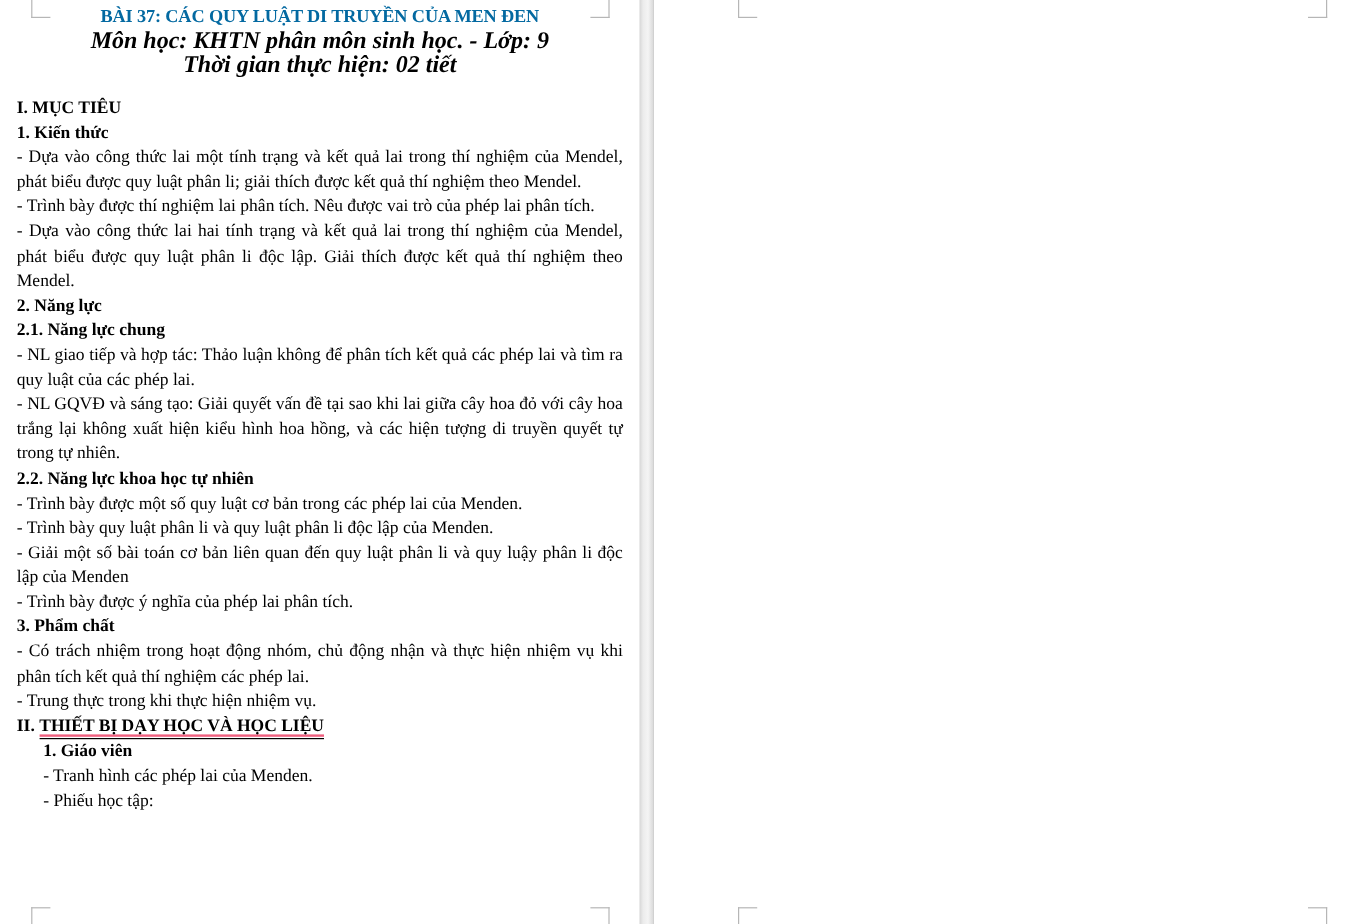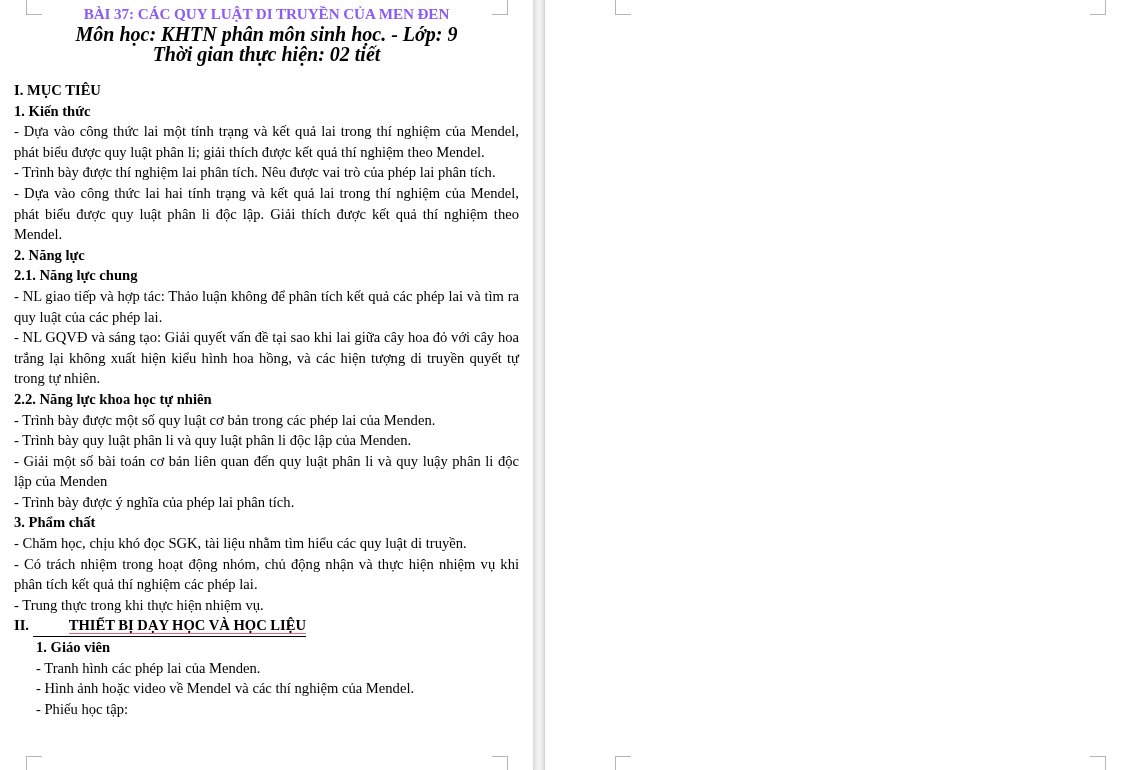--- a/index.html
+++ b/index.html
@@ -57,21 +57,21 @@
   .content {
     position: absolute;
     font-size: 14.6px;
     line-height: 20.6px;
   }
   .col-left  { left: 14px; top: 4px;  width: 505px; }
 
   p { margin: 0; }
 
   .title-red {
-    color: #8b5cf6;
+    color: #0369a1;
     font-weight: bold;
     text-align: center;
     font-size: 15.2px;
     line-height: 20px;
     letter-spacing: -0.1px;
   }
   .subtitle {
     font-weight: bold;
     font-style: italic;
     text-align: center;
@@ -86,21 +86,20 @@
 
   
   .sq {
     position: relative;
     display: inline;
     background-image: linear-gradient(to right,#ef5f7e 0,#ef5f7e 100%);
     background-repeat: repeat-x;
     background-size: 100% 1.6px;
     background-position: 0 100%;
     padding-bottom: 1px;
-    margin-left: 36px;
   }
   .hdr-ul {
     display: inline-block;
     border-bottom: 1.3px solid #000;
     padding-bottom: 0px;
   }
 </style>
 </head>
 <body>
 
@@ -131,31 +130,29 @@
       <p class="just">- NL giao tiếp và hợp tác: Thảo luận không để phân tích kết quả các phép lai và tìm ra quy luật của các phép lai.</p>
       <p class="just">- NL GQVĐ và sáng tạo: Giải quyết vấn đề tại sao khi lai giữa cây hoa đỏ với cây hoa trắng lại không xuất hiện kiểu hình hoa hồng, và các hiện tượng di truyền quyết tự trong tự nhiên.</p>
 
       <p class="b">2.2. Năng lực khoa học tự nhiên</p>
       <p class="just">- Trình bày được một số quy luật cơ bản trong các phép lai của Menden.</p>
       <p class="just">- Trình bày quy luật phân li và quy luật phân li độc lập của Menden.</p>
       <p class="just">- Giải một số bài toán cơ bản liên quan đến quy luật phân li và quy luậy phân li độc lập của Menden</p>
       <p class="just">- Trình bày được ý nghĩa của phép lai phân tích.</p>
 
       <p class="b">3. Phẩm chất</p>
-      <p class="just">- Chăm học, chịu khó đọc SGK, tài liệu nhằm tìm hiểu các quy luật di truyền.</p>
       <p class="just">- Có trách nhiệm trong hoạt động nhóm, chủ động nhận và thực hiện nhiệm vụ khi phân tích kết quả thí nghiệm các phép lai.</p>
       <p class="just">- Trung thực trong khi thực hiện nhiệm vụ.</p>
 
       <p class="b">
         <span>II.</span>
         <span class="hdr-ul"><span class="sq">THIẾT BỊ DẠY HỌC VÀ HỌC LIỆU</span></span>
       </p>
       <p class="b indent1">1.  Giáo viên</p>
       <p class="indent1">- Tranh hình các phép lai của Menden.</p>
-      <p class="indent1">- Hình ảnh hoặc video về Mendel và các thí nghiệm của Mendel.</p>
       <p class="indent1">- Phiếu học tập:</p>
 
     </div>
   </div>
 
   <div class="gutter"></div>
 
   <div class="page page-right">
     <div class="crop tl" style="left:70px;  top:-1px;"></div>
     <div class="crop tr" style="left:545px; top:-1px;"></div>

